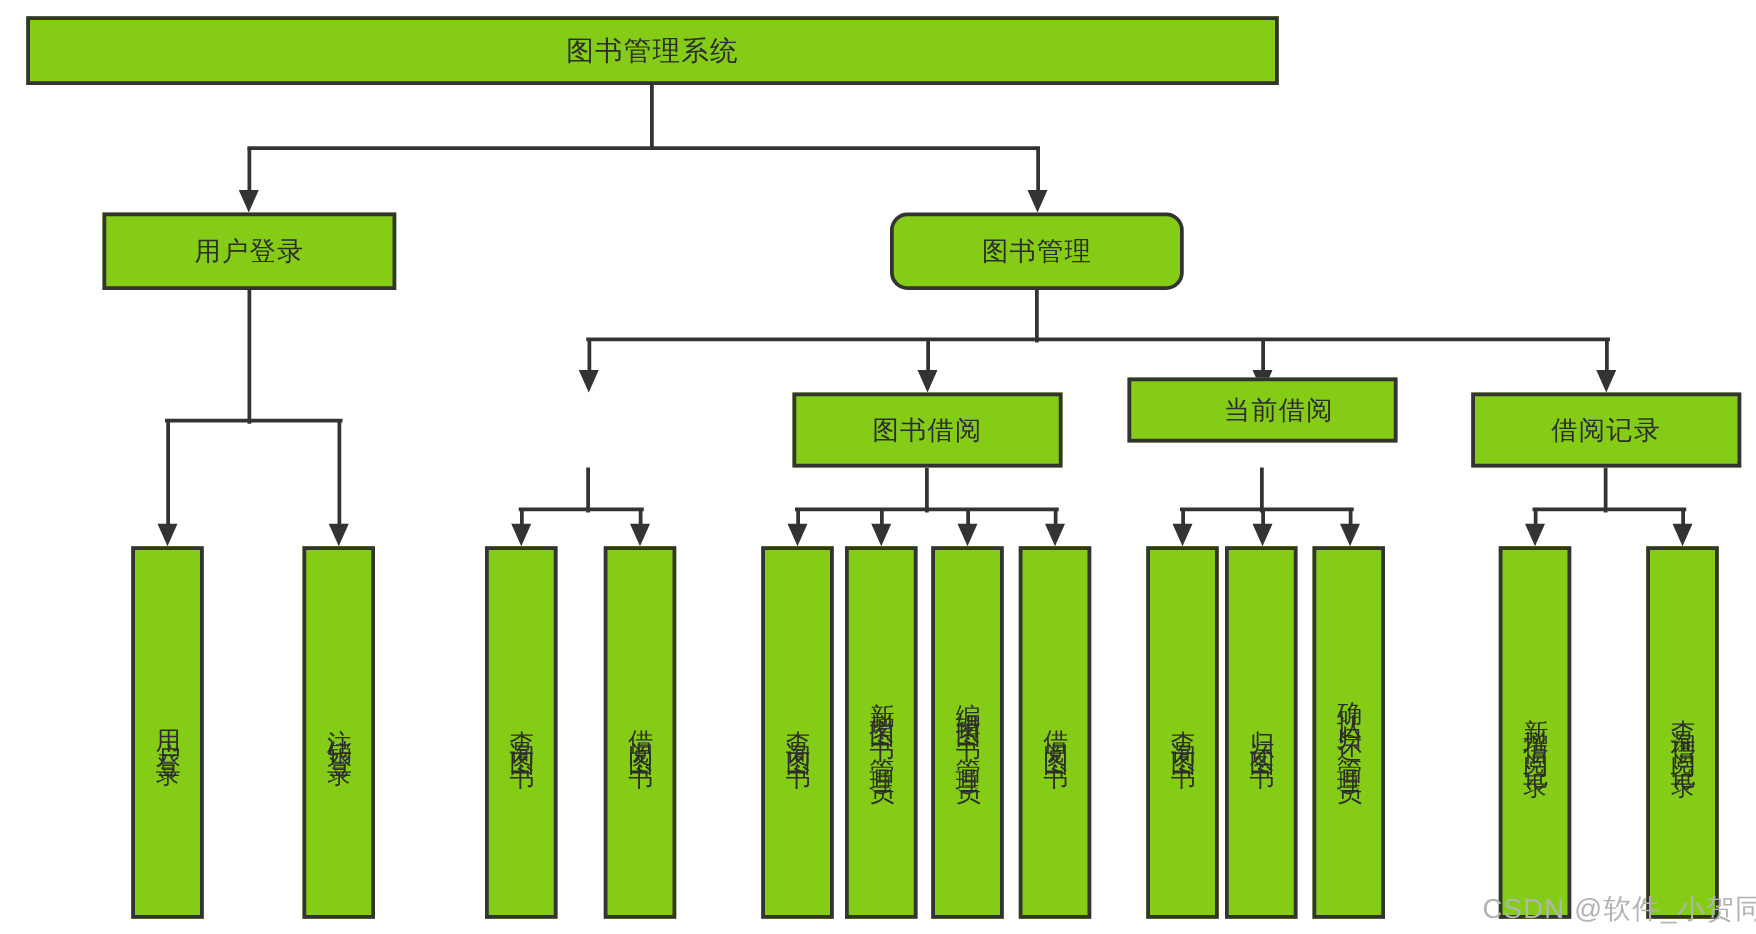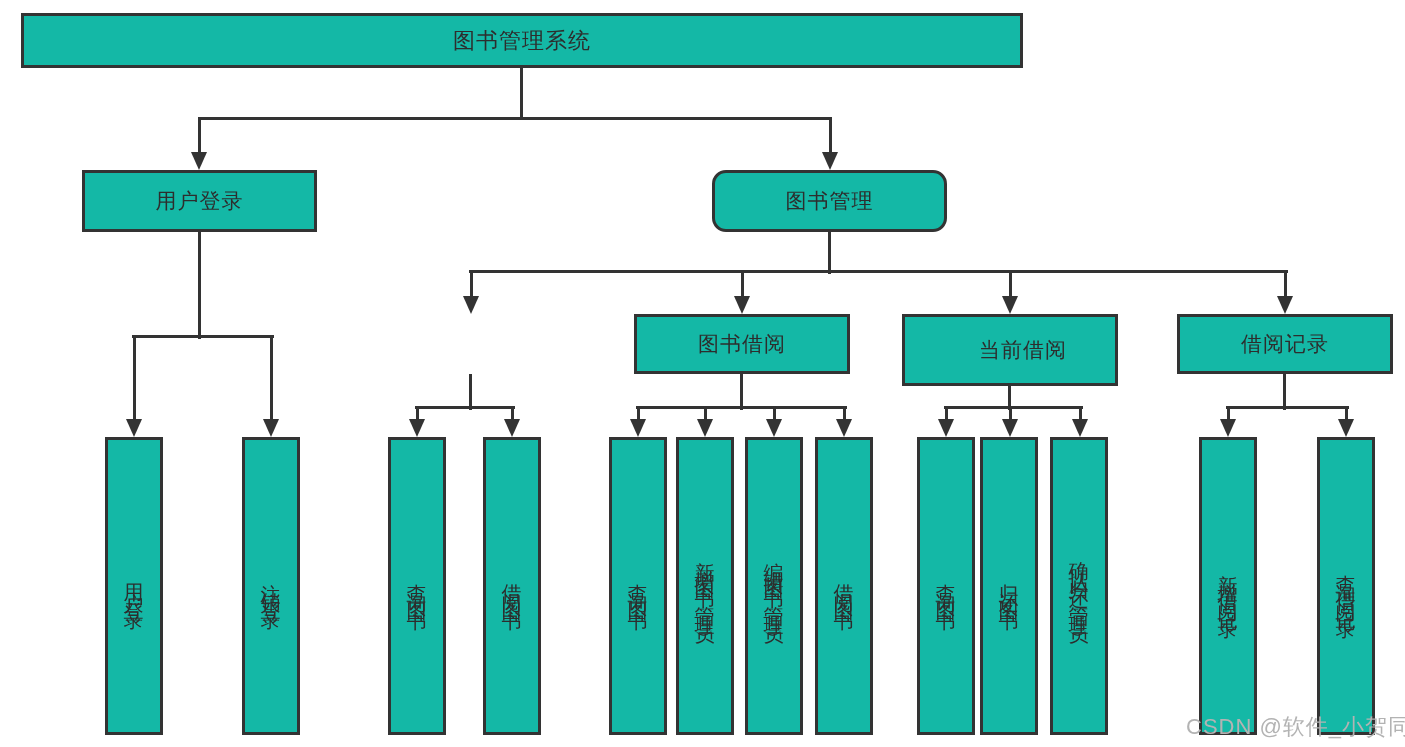--- a/index.html
+++ b/index.html
@@ -7,21 +7,21 @@
   #canvas{
     position:relative;
     width:1405px;height:747px;
     background:#ffffff;
     overflow:hidden;
     font-family:"Liberation Sans","DejaVu Sans",sans-serif;
   }
   .box{
     position:absolute;
     box-sizing:border-box;
-    background:#14b8a6;
+    background:#84cc16;
     border:3px solid #333333;
     display:flex;
     align-items:center;
     justify-content:center;
     color:#2d2d2d;
     z-index:2;
   }
   .h-label{font-size:21px;letter-spacing:1px;white-space:nowrap;}
   .root-label{font-size:22px;letter-spacing:1px;white-space:nowrap;}
   .v-box span{
@@ -54,21 +54,21 @@
   <div class="box" style="left:82px;top:170px;width:235px;height:62px;">
     <span class="h-label">用户登录</span>
   </div>
   <div class="box" style="left:712px;top:170px;width:235px;height:62px;border-radius:14px;">
     <span class="h-label">图书管理</span>
   </div>
 
   <div class="box" style="left:634px;top:314px;width:216px;height:60px;align-items:center;">
     <span class="h-label">图书借阅</span>
   </div>
-  <div class="box" style="left:902px;top:314px;width:216px;height:72px;padding-left:26px;">
+  <div class="box" style="left:902px;top:302px;width:216px;height:52px;padding-left:26px;">
     <span class="h-label">当前借阅</span>
   </div>
   <div class="box" style="left:1177px;top:314px;width:216px;height:60px;">
     <span class="h-label">借阅记录</span>
   </div>
 
   <div class="box v-box" style="left:105px;top:437px;width:58px;height:298px;">
     <span>用户登录</span>
   </div>
   <div class="box v-box" style="left:242px;top:437px;width:58px;height:298px;">

